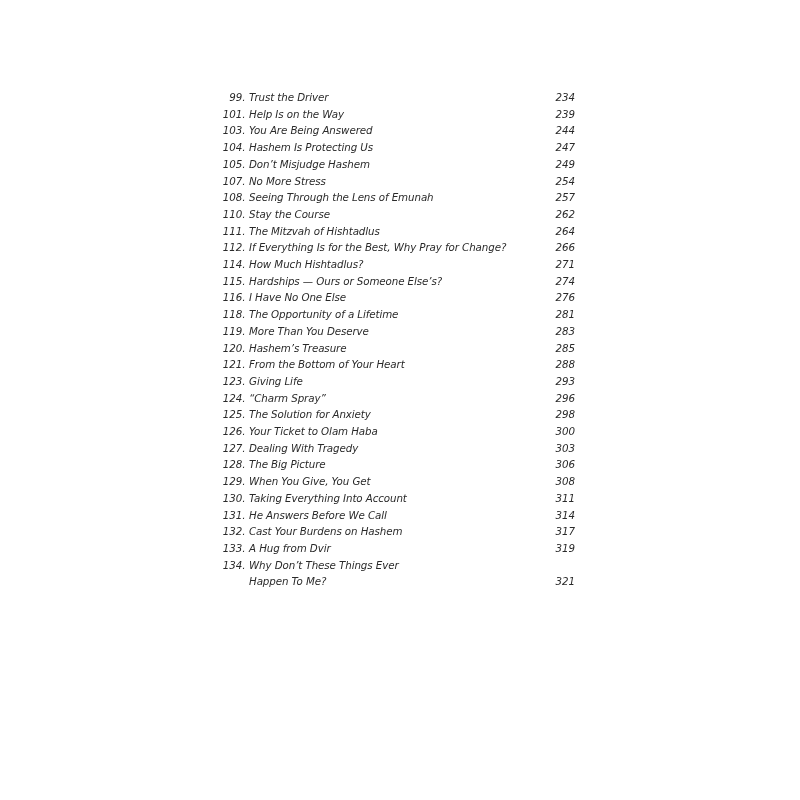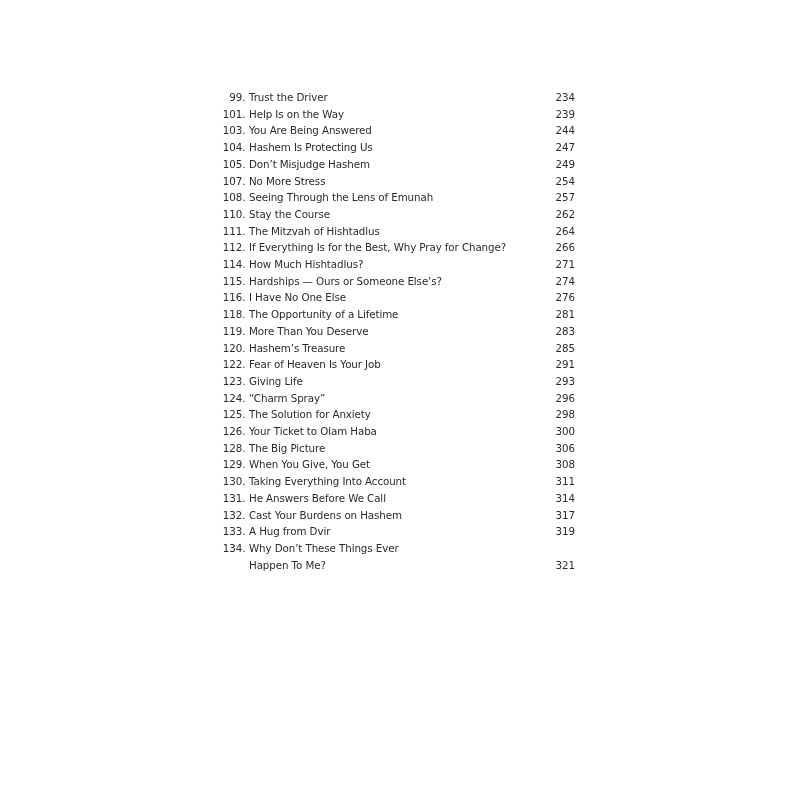--- a/index.html
+++ b/index.html
@@ -13,20 +13,21 @@
       position: relative;
       overflow: hidden;
       font-family: "DejaVu Sans", "Liberation Sans", sans-serif;
       color: #2a2a2a;
     }
     .toc {
       position: absolute;
       left: 218px;
       top: 90px;
       width: 360px;
+      font-style: italic;
     }
     .toc-row {
       display: flex;
       align-items: flex-start;
       font-size: 11.2px;
       line-height: 16.7px;
       letter-spacing: -0.1px;
       white-space: nowrap;
     }
     .toc-num {
@@ -132,43 +133,48 @@
       <span class="toc-num">119.</span>
       <span class="toc-title">More Than You Deserve</span>
       <span class="toc-page">283</span>
     </div>
     <div class="toc-row">
       <span class="toc-num">120.</span>
       <span class="toc-title">Hashem’s Treasure</span>
       <span class="toc-page">285</span>
     </div>
     <div class="toc-row">
-      <span class="toc-num">122.</span>
-      <span class="toc-title">Fear of Heaven Is Your Job</span>
-      <span class="toc-page">291</span>
+      <span class="toc-num">121.</span>
+      <span class="toc-title">From the Bottom of Your Heart</span>
+      <span class="toc-page">288</span>
     </div>
     <div class="toc-row">
       <span class="toc-num">123.</span>
       <span class="toc-title">Giving Life</span>
       <span class="toc-page">293</span>
     </div>
     <div class="toc-row">
       <span class="toc-num">124.</span>
       <span class="toc-title">“Charm Spray”</span>
       <span class="toc-page">296</span>
     </div>
     <div class="toc-row">
       <span class="toc-num">125.</span>
       <span class="toc-title">The Solution for Anxiety</span>
       <span class="toc-page">298</span>
     </div>
     <div class="toc-row">
       <span class="toc-num">126.</span>
       <span class="toc-title">Your Ticket to Olam Haba</span>
       <span class="toc-page">300</span>
+    </div>
+    <div class="toc-row">
+      <span class="toc-num">127.</span>
+      <span class="toc-title">Dealing With Tragedy</span>
+      <span class="toc-page">303</span>
     </div>
     <div class="toc-row">
       <span class="toc-num">128.</span>
       <span class="toc-title">The Big Picture</span>
       <span class="toc-page">306</span>
     </div>
     <div class="toc-row">
       <span class="toc-num">129.</span>
       <span class="toc-title">When You Give, You Get</span>
       <span class="toc-page">308</span>

